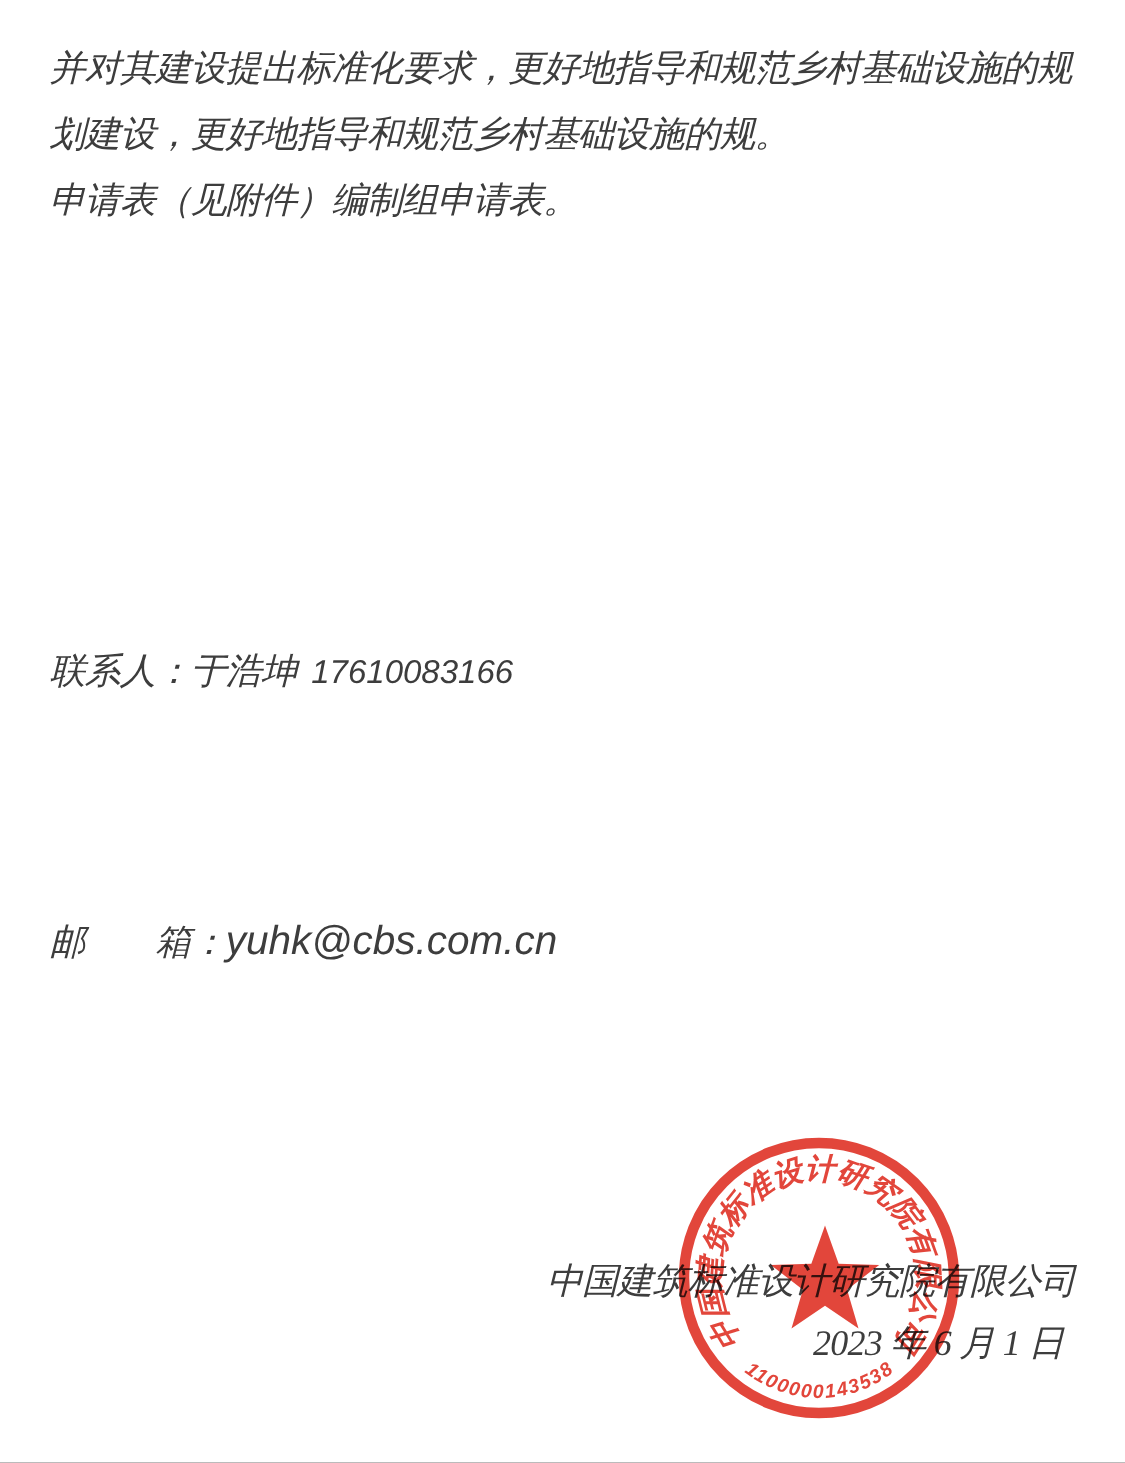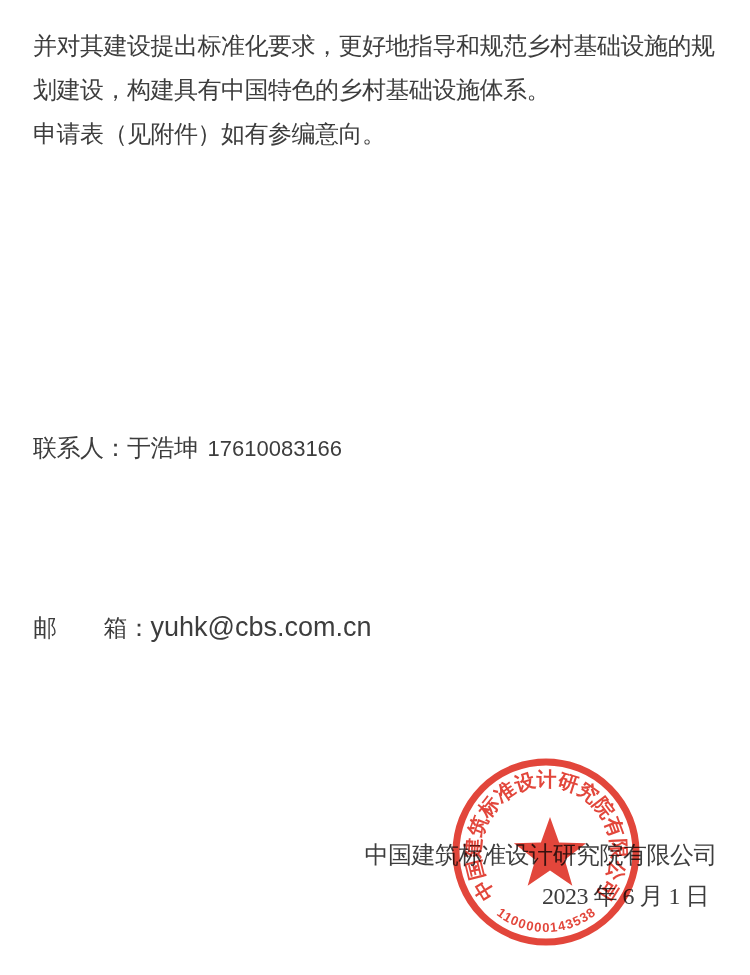--- a/index.html
+++ b/index.html
@@ -3,20 +3,21 @@
 <meta charset="utf-8">
 <style>
   html,body{margin:0;padding:0;background:#888;}
   .page{
     position:relative;
     width:750px;height:975px;
     background:#ffffff;
     overflow:hidden;
     font-family:"Liberation Serif","DejaVu Serif",serif;
     color:#3d3d3d;
+    font-style:italic;
   }
   .textblock{
     position:absolute;
     left:33px;
     width:700px;
     font-size:24px;
     letter-spacing:-0.5px;
     line-height:44px;
     white-space:nowrap;
   }
@@ -55,25 +56,25 @@
     font-weight:bold;
   }
 </style>
 </head>
 <body>
 
 <div class="page">
 
   <div class="textblock" style="top:24px;">
     <div>并对其建设提出标准化要求，更好地指导和规范乡村基础设施的规</div>
-    <div>划建设，构建具有中国特色的乡村基础设施体系。</div>
+    <div>划建设，更好地指导和规范乡村基础设施的规。</div>
   </div>
 
   <div class="textblock" style="top:112px;">
-    <div>申请表（见附件）如有参编意向。</div>
+    <div>申请表（见附件）编制组申请表。</div>
   </div>
 
 
   <div class="textblock" style="top:426px;">
     <span>联系人：于浩坤</span><span class="latin phone">17610083166</span>
   </div>
 
   <div class="textblock" style="top:605px;">
     <span>邮　　箱：</span><span class="latin email-value">yuhk@cbs.com.cn</span>
   </div>

